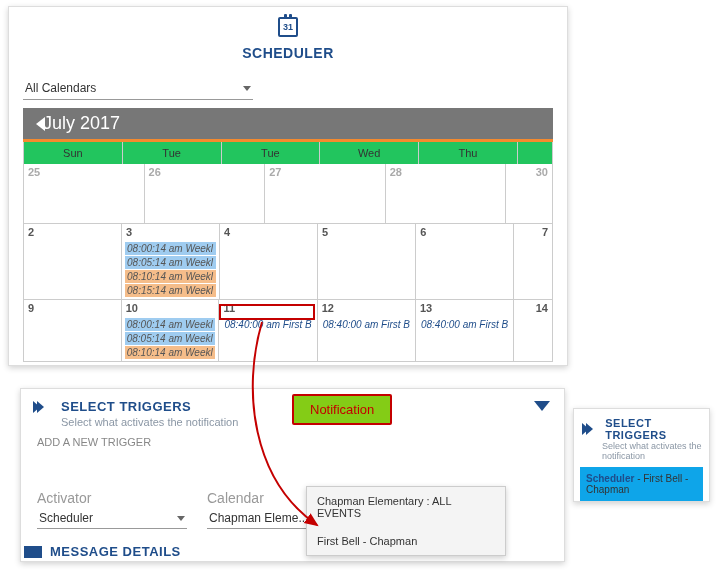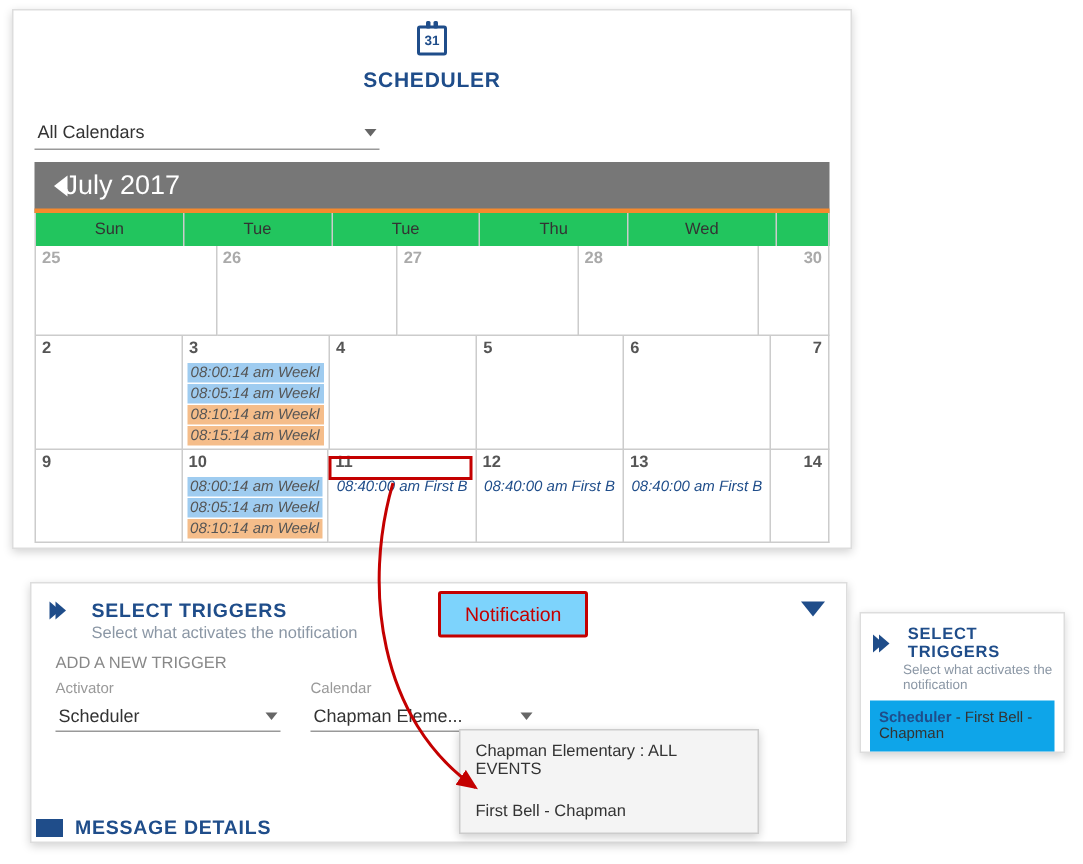--- a/index.html
+++ b/index.html
@@ -93,21 +93,21 @@
   }
   .dbl-chev span:last-child { margin-left:-3px; }
   .sect-title { color:#1f4d8a; font-weight:bold; font-size:13px; letter-spacing:0.5px; }
   .sect-sub { color:#8b97a5; font-size:11px; margin:0 0 8px 40px; }
   .collapse { position:absolute; right:14px; top:12px; cursor:pointer; }
   .collapse .chev-down { width:0;height:0;border-left:8px solid transparent;border-right:8px solid transparent;border-top:10px solid #1f4d8a; }
 
   .form-row { display:flex; gap:20px; padding:4px 16px 0; }
   .form-lbl { color:#888; font-size:11px; margin:8px 16px 2px; }
   .field { width:150px; }
-  .field-label { color:#999; font-size:10px; margin-bottom:2px; }
+  .field-label { color:#999; font-size:14px; margin-bottom:2px;margin-top:36px; }
   .field-select { border-bottom:1px solid #999; display:flex; justify-content:space-between; align-items:center; padding:3px 2px; cursor:pointer; }
 
   .dropdown {
     position:absolute; left:306px; top:486px; width:200px;
     background:#f4f4f4; border:1px solid #ccc; box-shadow:0 2px 6px rgba(0,0,0,0.2);
   }
   .dropdown-item { padding:8px 10px; font-size:11px; cursor:pointer; }
 
   .msg-details {
     position:absolute; left:24px; top:544px; display:flex; align-items:center; gap:8px;
@@ -122,21 +122,21 @@
   }
   .mini .section-head { padding:8px 8px 0; gap:6px; }
   .mini .sect-title { font-size:11px; }
   .mini .sect-sub { margin:0 0 6px 28px; font-size:9px; }
   .mini-row { background:#0ea5e9; margin:4px 6px; padding:6px 6px; font-size:10px; }
   .mini-row b { color:#1f4d8a; }
 
   
   .anno-box {
     position:absolute; left:292px; top:394px;
-    border:2px solid #c40000; color:#c40000; background:#7dd3fc;
+    border:2px solid #c40000; color:#c40000; background:#84cc16;
     padding:6px 16px; font-size:13px; border-radius:2px;
   }
   .highlight-box {
     position:absolute; left:219px; top:304px; width:96px; height:16px;
     border:2px solid #c40000; pointer-events:none;
   }
   .arrow-svg { position:absolute; left:232px; top:320px; pointer-events:none; }
 </style>
 </head>
 <body>
@@ -154,22 +154,22 @@
     <div class="month-back">
         <span class="chev-left"></span>
       </div>
     <div class="month-label">July 2017</div>
   </div>
   <div class="cal-grid">
     <div class="dow-row">
       <div class="dow">Sun</div>
       <div class="dow">Tue</div>
       <div class="dow">Tue</div>
+      <div class="dow">Wed</div>
       <div class="dow">Thu</div>
-      <div class="dow">Wed</div>
       <div class="dow" style="flex:0.35"></div>
     </div>
 
     <div class="week">
       <div class="day other">
           <span class="daynum">25</span>
         </div>
       <div class="day other">
           <span class="daynum">26</span>
         </div>

